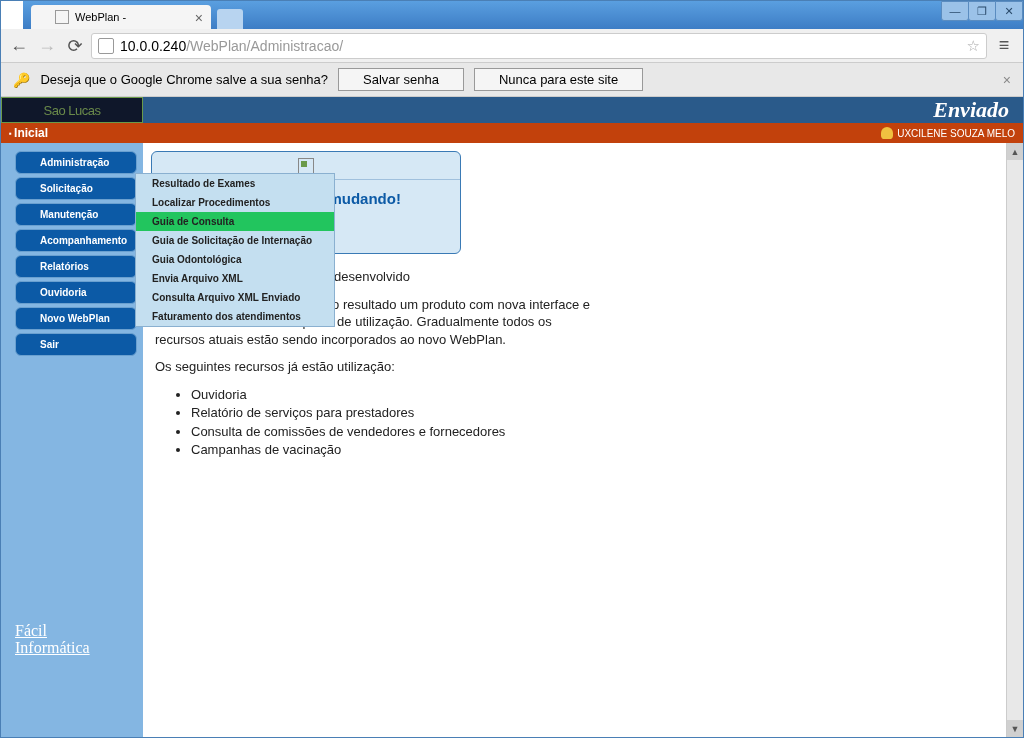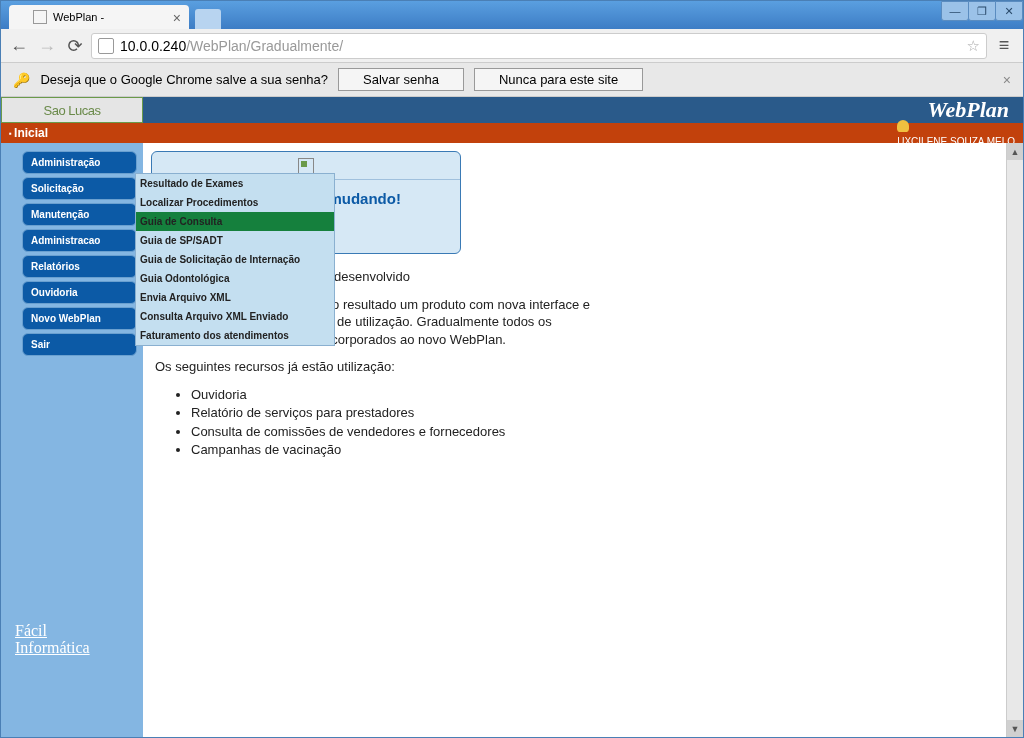--- a/index.html
+++ b/index.html
@@ -1,20 +1,20 @@
 <!DOCTYPE html>
 <html><head>
 <meta charset="utf-8">
 <style>
   * { box-sizing: border-box; margin: 0; padding: 0; }
   body { font-family: Arial, sans-serif; font-size: 12px; width: 1024px; height: 738px; overflow: hidden; background: #fff; }
 
   
   .window-frame { width: 1024px; height: 738px; display: flex; flex-direction: column; border: 1px solid #4a7fb5; }
-  .titlebar { background: linear-gradient(to bottom, #5a9fe0, #3d7dc5); height: 28px; display: flex; align-items: flex-end; padding-left: 8px; }
+  .titlebar { background: linear-gradient(to bottom, #5a9fe0, #3d7dc5); height: 28px; display: flex; align-items: flex-end; padding-left: 8px; margin-left: 22px; }
   .tab { background: #f5f5f5; border-radius: 4px 4px 0 0; height: 24px; padding: 4px 30px 4px 24px; font-size: 11px; display: flex; align-items: center; position: relative; min-width: 180px; }
   .tab-favicon { width: 14px; height: 14px; border: 1px solid #999; margin-right: 6px; display:inline-block; }
   .tab-close { position: absolute; right: 8px; top: 5px; font-size: 14px; color: #666; }
   .newtab-slot { width: 26px; height: 20px; margin-left: 6px; background:#b8d4f0; border-radius:3px 3px 0 0; }
   .winbtns { margin-left: auto; display: flex; gap: 0; height: 20px; align-self: flex-start; }
   .winbtn { width: 28px; height: 20px; background: #9bc2e8; border: 1px solid #5a8cc0; display: flex; align-items: center; justify-content: center; font-size: 11px; color: #2a4a6a; border-radius: 0 0 3px 3px; margin-left: -1px; }
 
   .toolbar { background: #f0f0f0; border-bottom: 1px solid #ccc; height: 34px; display: flex; align-items: center; padding: 0 6px; gap: 4px; }
   .navbtn { width: 24px; height: 24px; display: flex; align-items: center; justify-content: center; font-size: 18px; color: #555; cursor: pointer; }
   .navbtn.disabled { color: #bbb; }
@@ -26,40 +26,40 @@
   .menu-btn { width: 26px; height: 26px; display: flex; align-items: center; justify-content: center; font-size: 18px; color: #555; }
 
   .infobar { background: #e8e8e8; border-bottom: 1px solid #ccc; height: 34px; display: flex; align-items: center; padding: 0 12px; gap: 10px; font-size: 13px; }
   .infobar .key-icon { font-size: 14px; color: #555; }
   .ibtn { border: 1px solid #999; background: #f5f5f5; padding: 3px 24px; font-size: 13px; cursor: pointer; }
   .infobar .close-x { margin-left: auto; color: #888; font-size: 14px; cursor: pointer; }
 
   
   .app { flex: 1; display: flex; flex-direction: column; overflow: hidden; position: relative; }
   .app-header { height: 26px; background: #2a5a8a; display: flex; align-items: center; }
-  .logo-box { width: 142px; height: 26px; background: #e5e5e5; border: 1px solid #6a9a4a; display: flex; align-items: center; justify-content: center; font-family: 'Arial Black', sans-serif; font-size: 13px; color: #6a8a4a; letter-spacing: -0.5px; }
+  .logo-box { width: 142px; height: 26px; background: #0f172a; border: 1px solid #6a9a4a; display: flex; align-items: center; justify-content: center; font-family: 'Arial Black', sans-serif; font-size: 13px; color: #6a8a4a; letter-spacing: -0.5px; }
   .app-title { margin-left: auto; color: #fff; font-family: Georgia, serif; font-size: 22px; font-style: italic; padding-right: 14px; font-weight: bold; }
 
   .app-subbar { height: 20px; background: #c2410c; display: flex; align-items: center; padding: 0 8px; }
   .sub-left { color: #fff; font-weight: bold; font-size: 12px; }
   .sub-left::before { content: "▪ "; font-size: 8px; vertical-align: middle; }
-  .sub-right { margin-left: auto; color: #fff; font-size: 10px; display: flex; gap: 4px; flex-direction: column; }
+  .sub-right { margin-left: auto; color: #fff; font-size: 10px; display: flex; align-items: center; gap: 4px; }
   .user-icon { width: 12px; height: 12px; background: #f0c040; border-radius: 50% 50% 30% 30%; display: inline-block; }
 
   .app-body { flex: 1; display: flex; overflow: hidden; position: relative; }
   .vtext { position: absolute; left: 0; top: 130px; width: 14px; height: 260px; background: #84b6e2; font-size: 7px; color: #d0e5f5; writing-mode: vertical-rl; text-align: center; letter-spacing: 2px; transform: rotate(180deg); }
 
   .sidebar { width: 142px; background: #84b6e2; padding: 8px 6px 8px 14px; display: flex; flex-direction: column; gap: 3px; position: relative; }
-  .menu-item { background: #0c5aa6; color: #fff; border: 1px solid #6aa0d0; border-radius: 6px; padding: 5px 8px; font-size: 10px; font-weight: bold; cursor: pointer; margin-left: 7px; }
+  .menu-item { background: #0c5aa6; color: #fff; border: 1px solid #6aa0d0; border-radius: 6px; padding: 5px 24px; font-size: 10px; font-weight: bold; cursor: pointer; }
   .menu-item.active { background: #0c5aa6; }
   .footer-link { margin-top: auto; margin-bottom: 72px; color: #fff; font-family: Georgia, serif; font-size: 16px; text-decoration: underline; line-height: 1.1; }
 
   .submenu { position: absolute; left: 134px; top: 30px; width: 200px; background: #c4dff0; border: 1px solid #8ab0d0; font-size: 10px; font-weight: bold; z-index: 10; }
-  .submenu-item { padding: 4px 4px; cursor: pointer; color: #222; }
-  .submenu-item.hover { background: #15803d; }
+  .submenu-item { padding: 4px 16px; cursor: pointer; color: #222; }
+  .submenu-item.hover { background: #22c55e; }
 
   .content { flex: 1; background: #fff; padding: 8px; overflow: auto; position: relative; }
   .card { border: 1px solid #3a7ab5; border-radius: 6px; width: 310px; background: #d6e8f5; margin-bottom: 14px; }
   .card-img { height: 28px; display: flex; align-items: center; justify-content: center; border-bottom: 1px solid #a0c0dd; }
   .broken-img { width: 16px; height: 16px; border: 1px solid #888; position: relative; }
   .broken-img::after { content: ""; position: absolute; left: 2px; top: 2px; width: 6px; height: 6px; background: #6a9a4a; }
   .card-title { padding: 10px 12px 6px; font-size: 15px; font-weight: bold; color: #0c5aa6; text-align: center; }
   .card-spacer { height: 40px; }
 
   .body-text { font-size: 13px; color: #222; line-height: 1.35; padding-left: 4px; max-width: 440px; }
@@ -89,70 +89,69 @@
     </div>
   </div>
 
   <div class="toolbar">
     <div class="navbtn">←</div>
     <div class="navbtn disabled">→</div>
     <div class="navbtn">⟳</div>
     <div class="omnibox">
       <span class="globe"></span>
       <span class="url-host">10.0.0.240</span>
-        <span class="url-path">/WebPlan/Gradualmente/</span>
+        <span class="url-path">/WebPlan/Administracao/</span>
       <span class="star">☆</span>
     </div>
     <div class="menu-btn">≡</div>
   </div>
 
   <div class="infobar">
     <span class="key-icon">🔑</span>
     <span>Deseja que o Google Chrome salve a sua senha?</span>
     <button class="ibtn">Salvar senha</button>
     <button class="ibtn">Nunca para este site</button>
     <span class="close-x">×</span>
   </div>
 
   <div class="app">
     <div class="app-header">
       <div class="logo-box">Sao Lucas</div>
-      <div class="app-title">WebPlan</div>
+      <div class="app-title">Enviado</div>
     </div>
     <div class="app-subbar">
       <div class="sub-left">Inicial</div>
       <div class="sub-right">
         <span class="user-icon"></span>
         <span>UXCILENE SOUZA MELO</span>
       </div>
     </div>
 
     <div class="app-body">
       <div class="vtext">WWW.FACILINFORMATICA.COM.BR</div>
 
       <div class="sidebar">
         <div class="menu-item active">Administração</div>
         <div class="menu-item">Solicitação</div>
         <div class="menu-item">Manutenção</div>
-        <div class="menu-item">Administracao</div>
+        <div class="menu-item">Acompanhamento</div>
         <div class="menu-item">Relatórios</div>
         <div class="menu-item">Ouvidoria</div>
         <div class="menu-item">Novo WebPlan</div>
         <div class="menu-item">Sair</div>
 
         <div class="footer-link">
           <span>Fácil</span><br>
           <span>Informática</span>
         </div>
 
         <div class="submenu">
           <div class="submenu-item">Resultado de Exames</div>
           <div class="submenu-item">Localizar Procedimentos</div>
           <div class="submenu-item hover">Guia de Consulta</div>
-          <div class="submenu-item">Guia de SP/SADT</div>
           <div class="submenu-item">Guia de Solicitação de Internação</div>
           <div class="submenu-item">Guia Odontológica</div>
           <div class="submenu-item">Envia Arquivo XML</div>
           <div class="submenu-item">Consulta Arquivo XML Enviado</div>
           <div class="submenu-item">Faturamento dos atendimentos</div>
         </div>
       </div>
 
       <div class="content">
         <div class="card">

